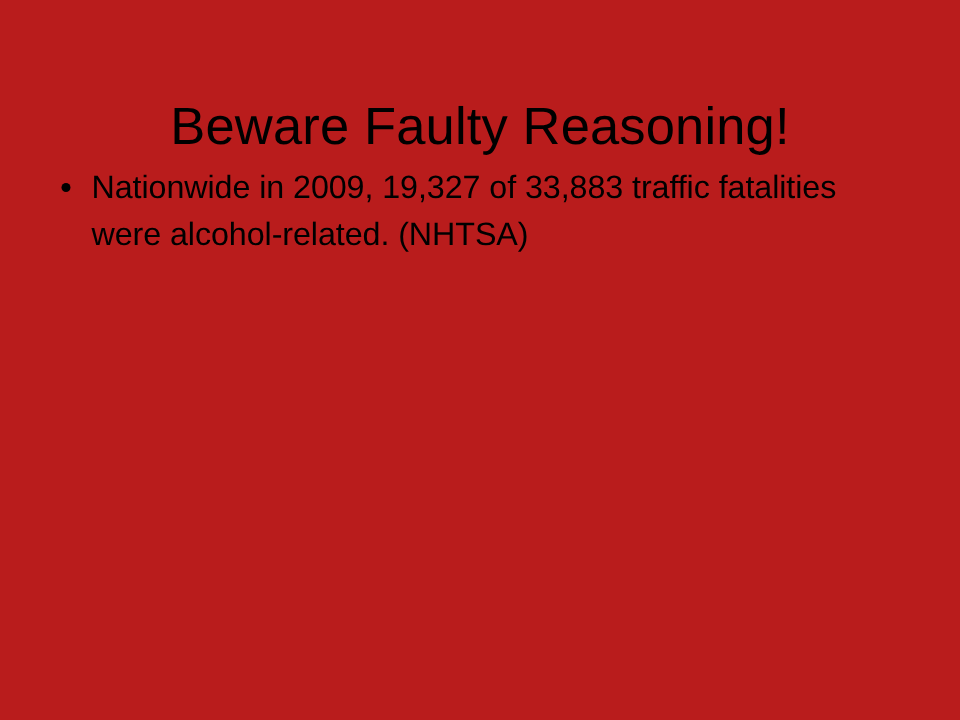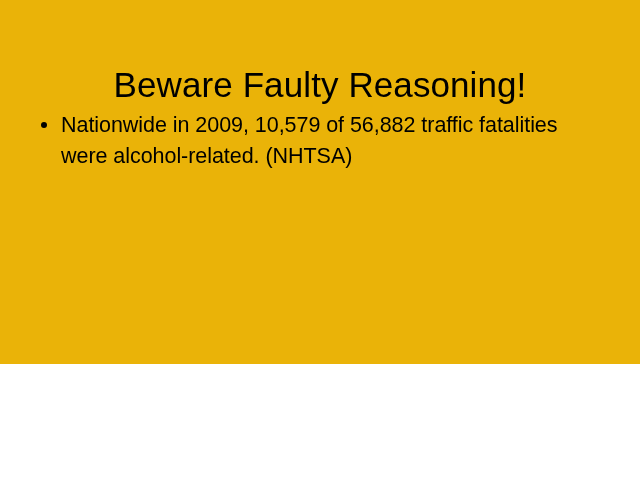--- a/index.html
+++ b/index.html
@@ -11,22 +11,22 @@
     width: 640px;
     height: 480px;
     background: #ffffff;
     font-family: "Liberation Sans", sans-serif;
     color: #000000;
     overflow: hidden;
   }
   .slide {
     position: relative;
     width: 640px;
-    height: 364px;
-    background: #eab308;
+    height: 480px;
+    background: #b91c1c;
     box-sizing: border-box;
   }
   .slide-title {
     position: absolute;
     left: 0;
     top: 41px;
     width: 640px;
     text-align: center;
     font-size: 35px;
     line-height: 42px;
@@ -72,19 +72,19 @@
 <body>
 
 <div class="slide">
 
   <h1 class="slide-title">Beware Faulty Reasoning!</h1>
 
   <ul class="bullet-list">
 
     <li class="bullet-item">
       <span class="bullet-marker"></span>
-      <span class="bullet-text">Nationwide in 2009, 10,579 of 56,882 traffic fatalities were alcohol-related. (NHTSA)</span>
+      <span class="bullet-text">Nationwide in 2009, 19,327 of 33,883 traffic fatalities were alcohol-related. (NHTSA)</span>
     </li>
 
 
   </ul>
 
 </div>
 
 </body></html>

